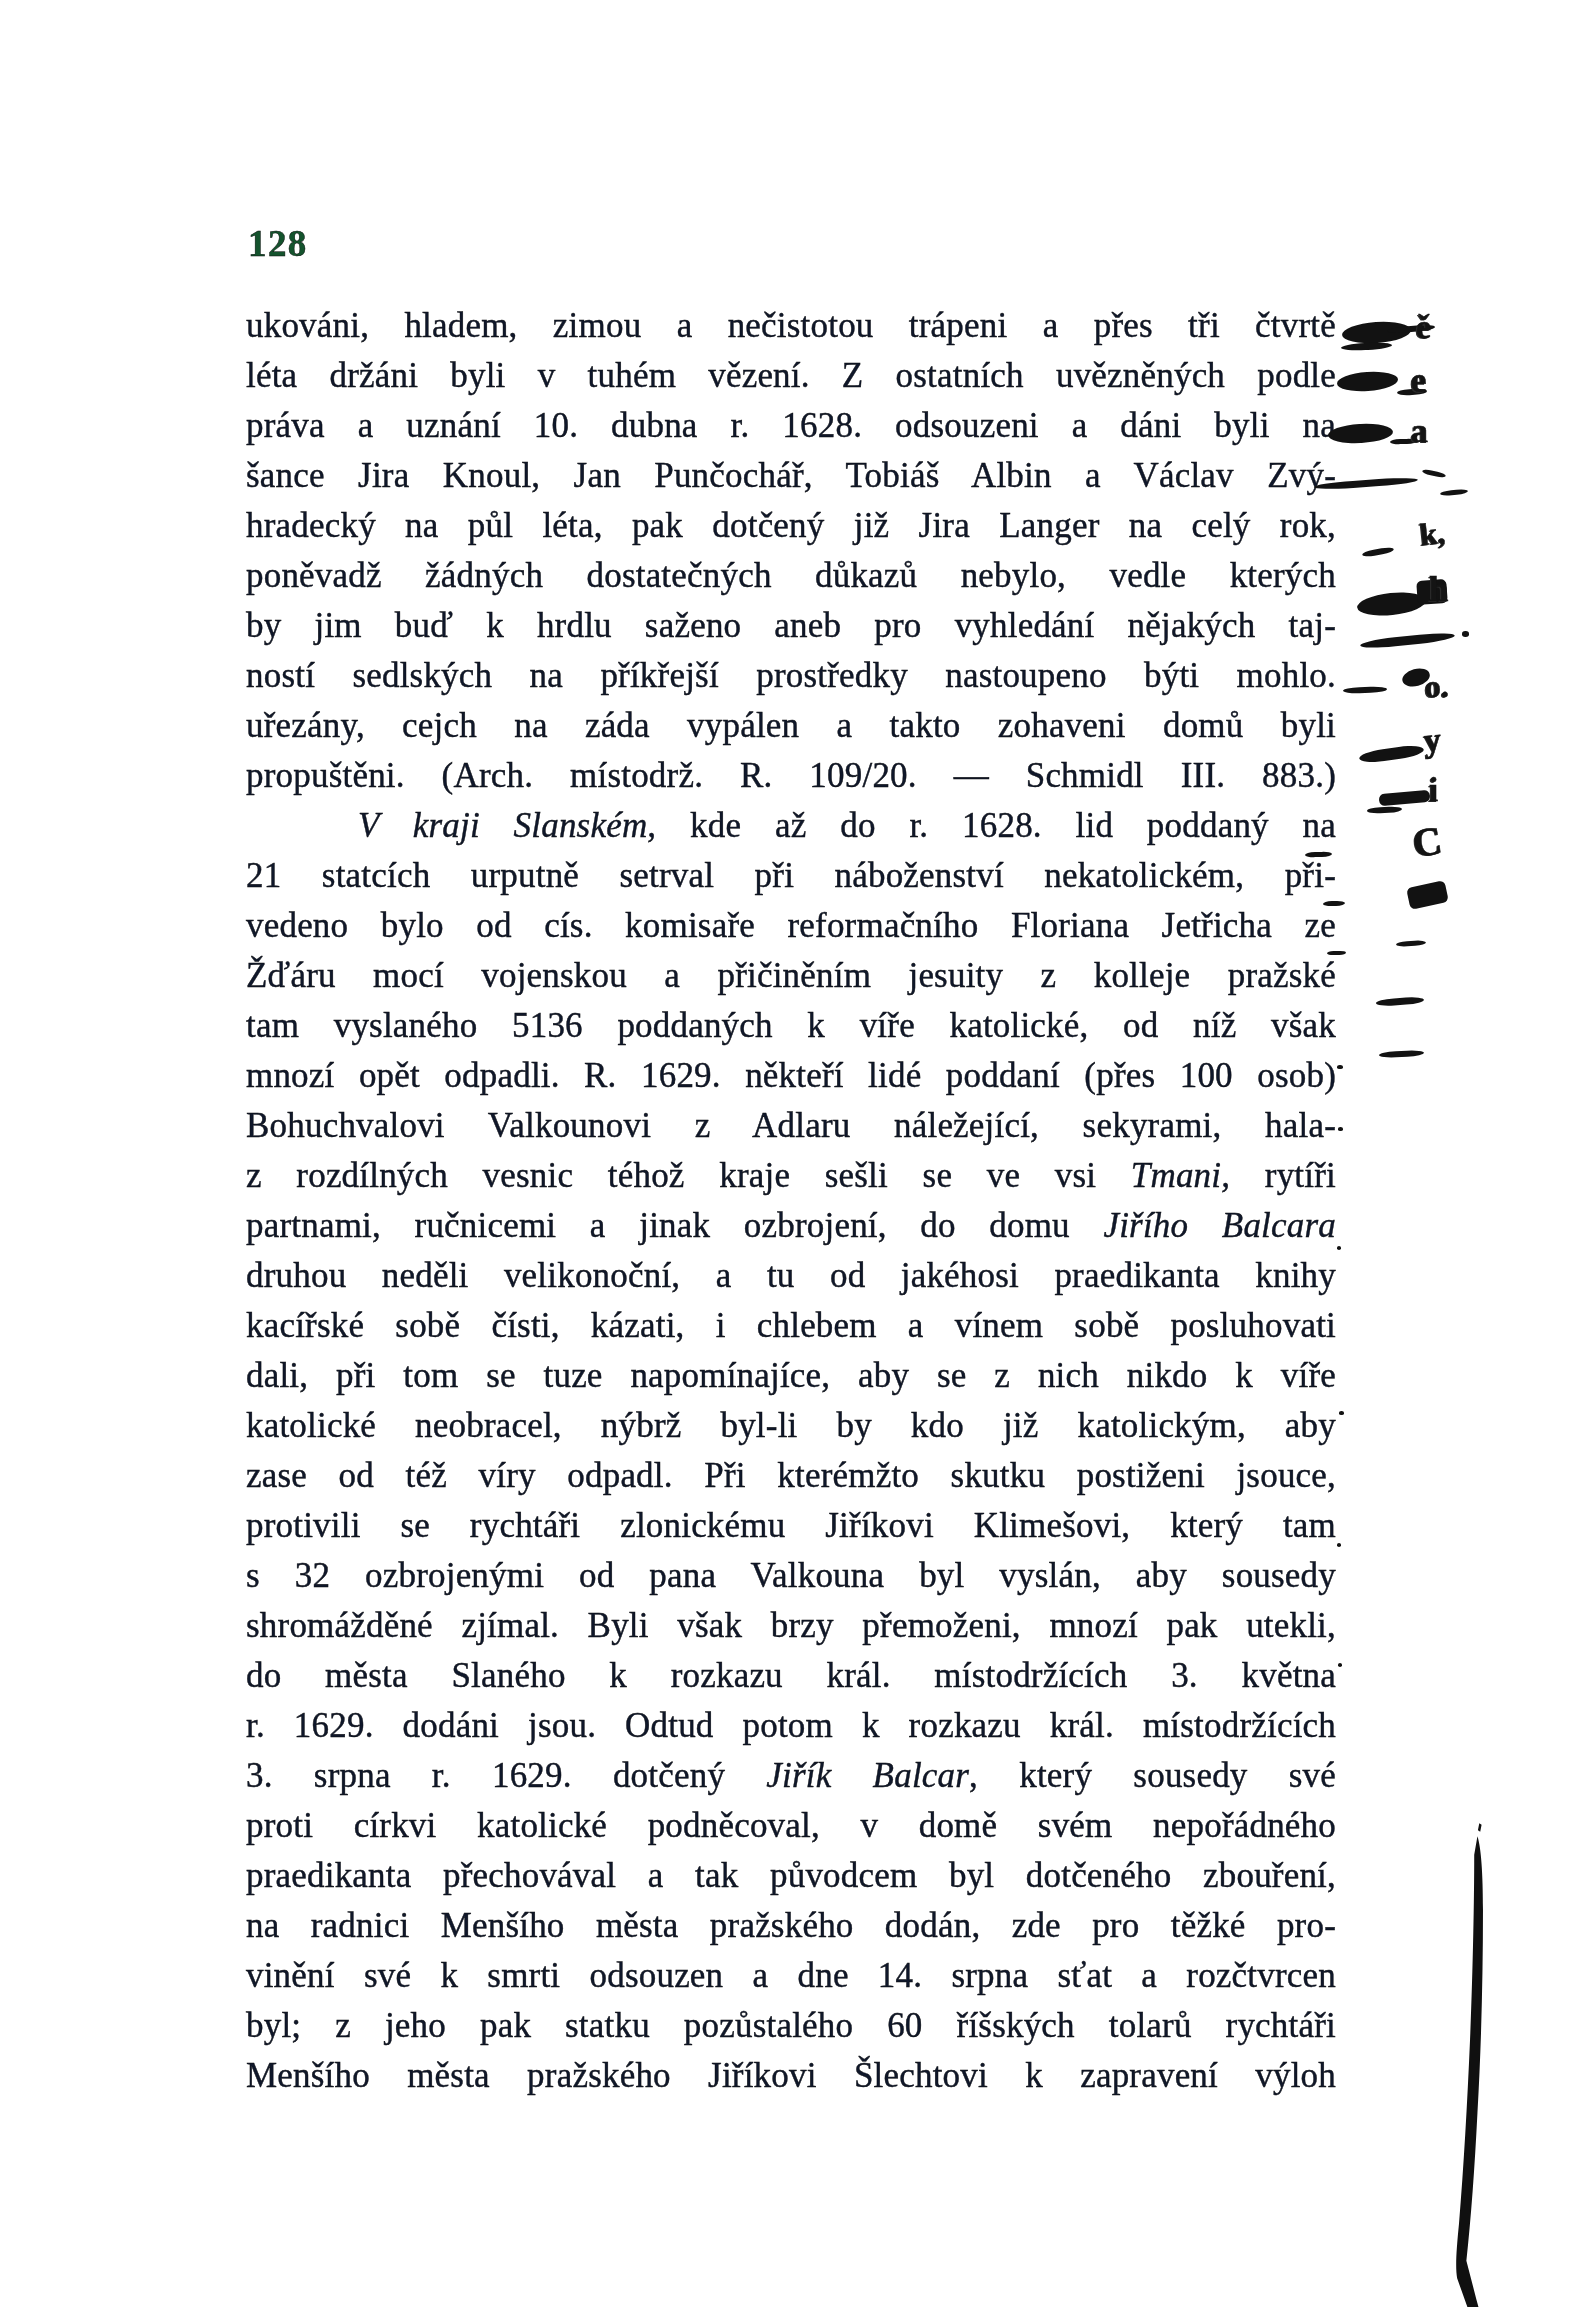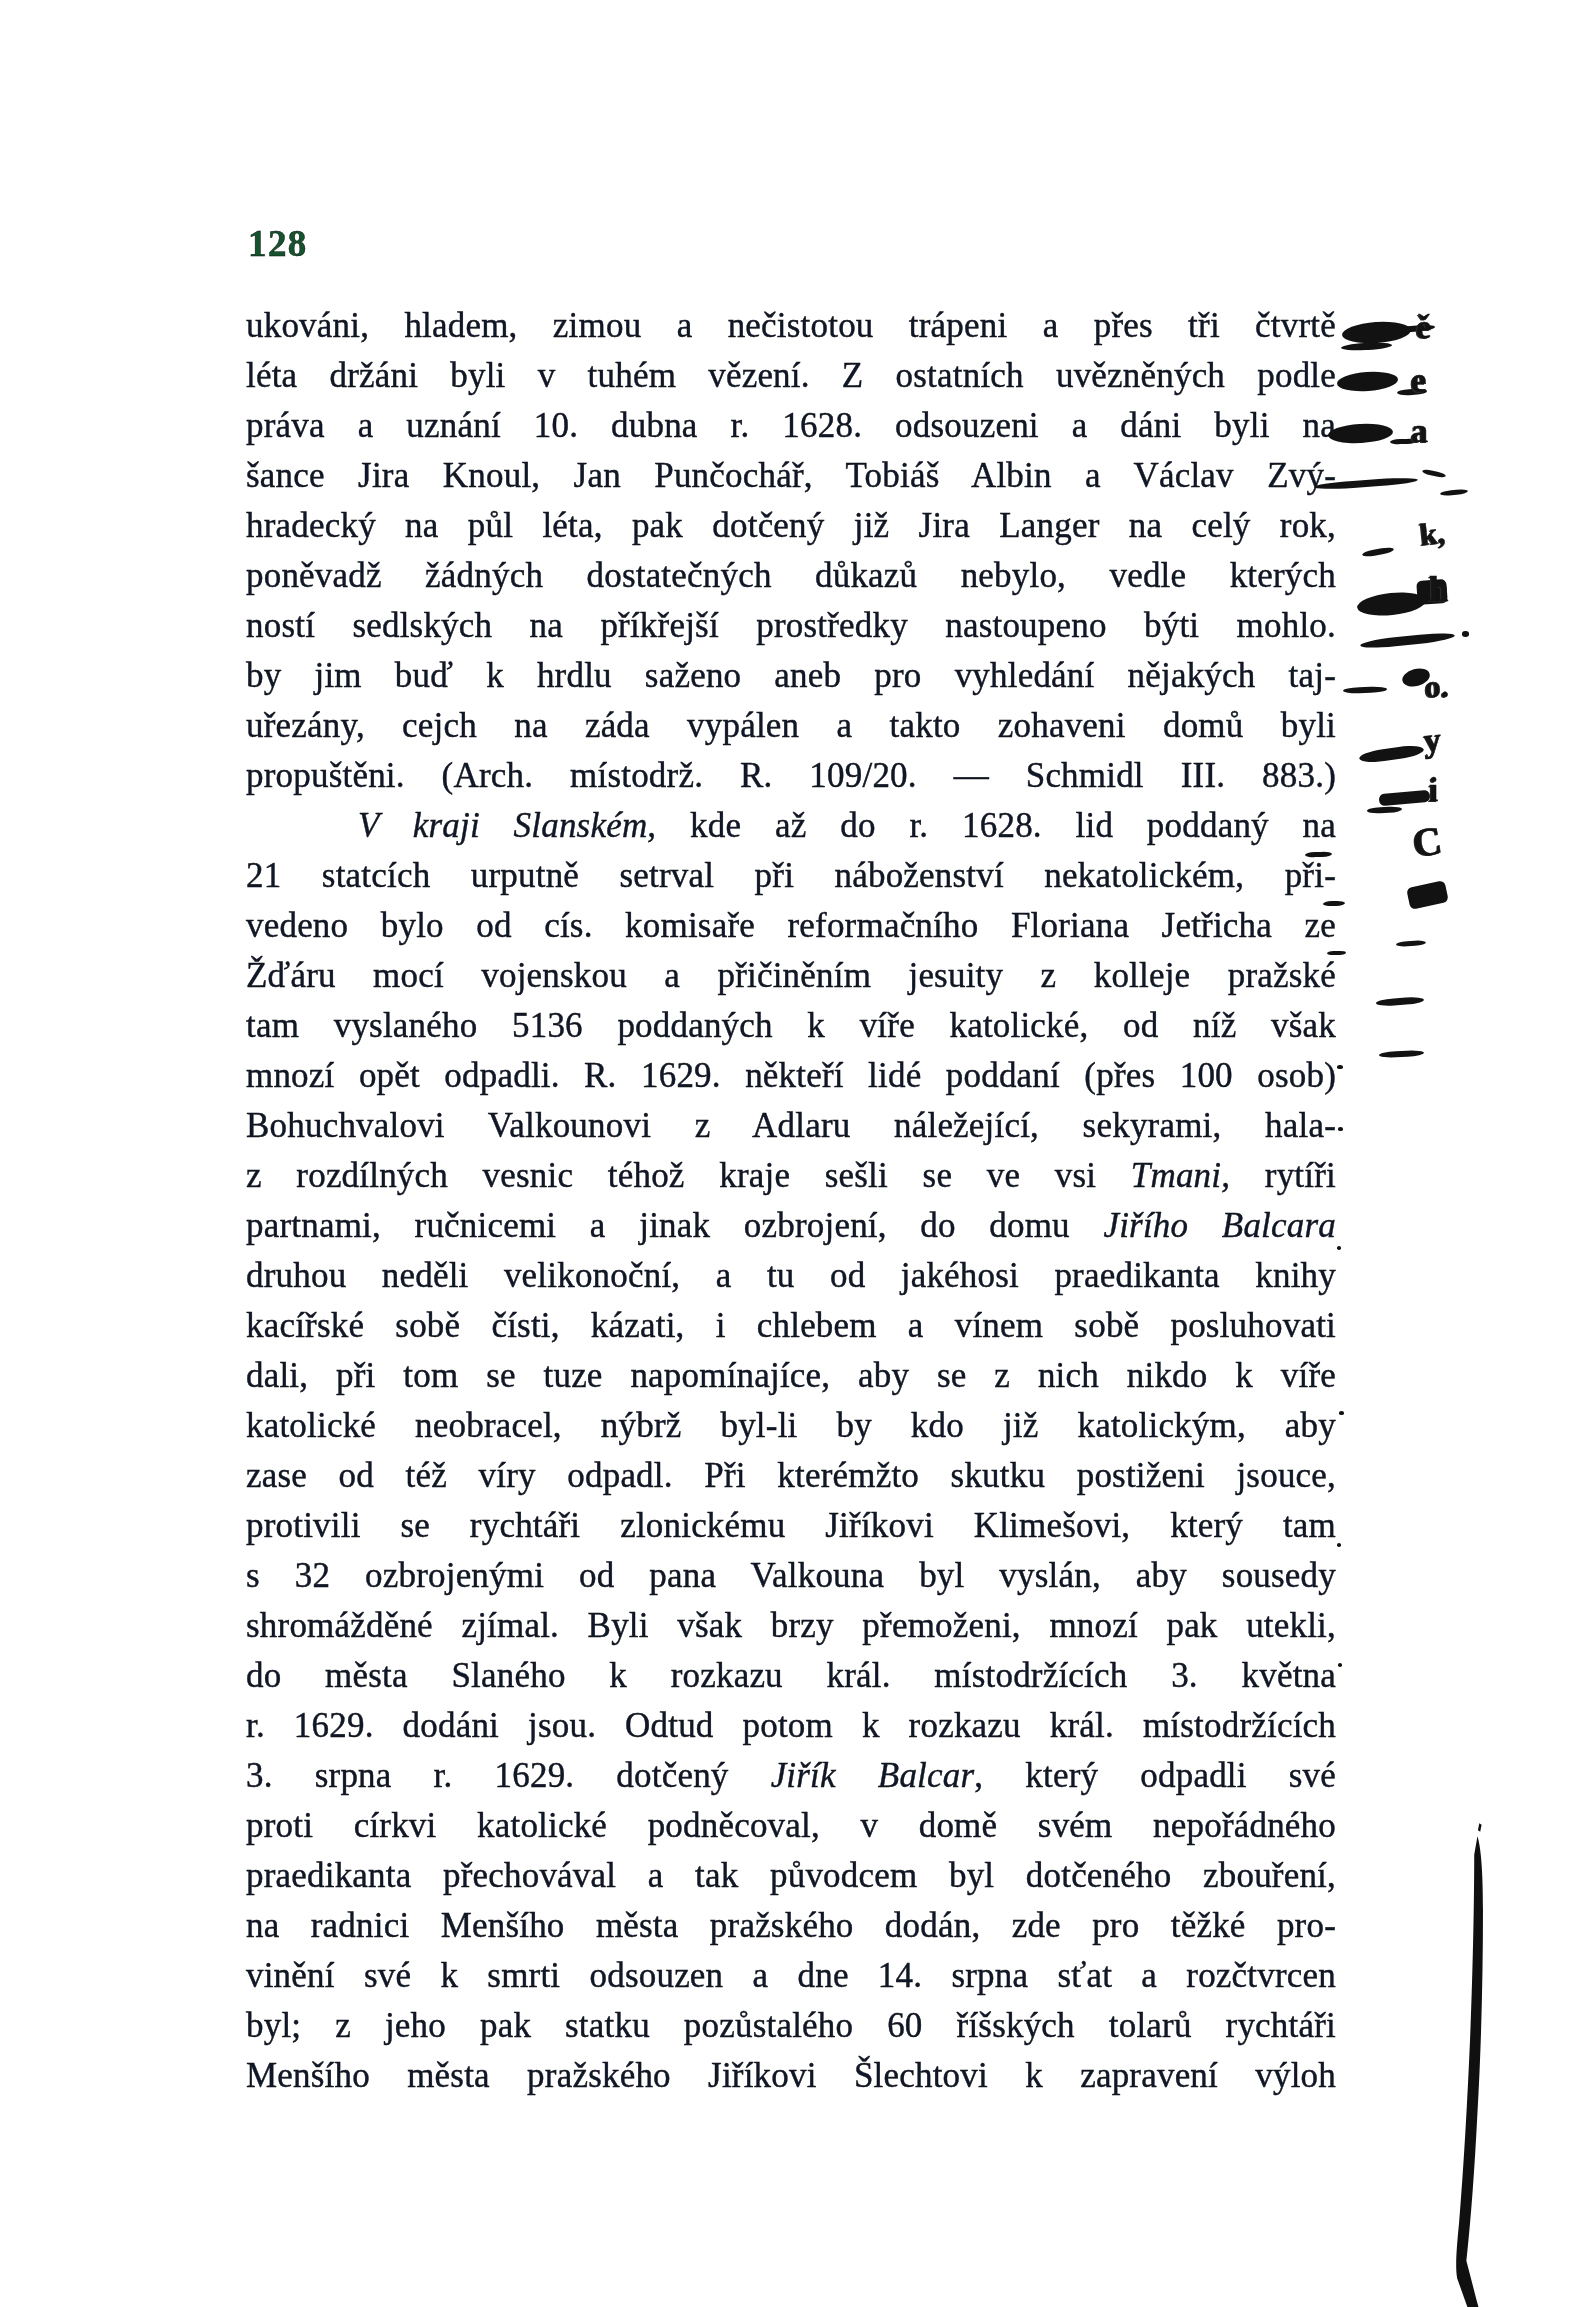--- a/index.html
+++ b/index.html
@@ -55,22 +55,22 @@
 
 <div class="page">
   <div class="page-number">128</div>
   <div class="text-block">
       <div class="line"><span>ukováni, hladem, zimou a nečistotou trápeni a přes tři čtvrtě</span></div>
       <div class="line"><span>léta držáni byli v tuhém vězení. Z ostatních uvězněných podle</span></div>
       <div class="line"><span>práva a uznání 10. dubna r. 1628. odsouzeni a dáni byli na</span></div>
       <div class="line"><span>šance Jira Knoul, Jan Punčochář, Tobiáš Albin a Václav Zvý-</span></div>
       <div class="line"><span>hradecký na půl léta, pak dotčený již Jira Langer na celý rok,</span></div>
       <div class="line"><span>poněvadž žádných dostatečných důkazů nebylo, vedle kterých</span></div>
+      <div class="line"><span>by jim buď k hrdlu saženo aneb pro vyhledání nějakých taj-</span></div>
       <div class="line"><span>ností sedlských na příkřejší prostředky nastoupeno býti mohlo.</span></div>
-      <div class="line"><span>by jim buď k hrdlu saženo aneb pro vyhledání nějakých taj-</span></div>
       <div class="line"><span>uřezány, cejch na záda vypálen a takto zohaveni domů byli</span></div>
       <div class="line"><span>propuštěni. (Arch. místodrž. R. 109/20. — Schmidl III. 883.)</span></div>
       <div class="line indent"><span class="it">V kraji Slanském,</span><span> kde až do r. 1628. lid poddaný na</span></div>
       <div class="line"><span>21 statcích urputně setrval při náboženství nekatolickém, při-</span></div>
       <div class="line"><span>vedeno bylo od cís. komisaře reformačního Floriana Jetřicha ze</span></div>
       <div class="line"><span>Žďáru mocí vojenskou a přičiněním jesuity z kolleje pražské</span></div>
       <div class="line"><span>tam vyslaného 5136 poddaných k víře katolické, od níž však</span></div>
       <div class="line"><span>mnozí opět odpadli. R. 1629. někteří lidé poddaní (přes 100 osob)</span></div>
       <div class="line"><span>Bohuchvalovi Valkounovi z Adlaru náležející, sekyrami, hala-</span></div>
       <div class="line"><span>z rozdílných vesnic téhož kraje sešli se ve vsi </span><span class="it">Tmani,</span><span> rytíři</span></div>
@@ -78,21 +78,21 @@
       <div class="line"><span>druhou neděli velikonoční, a tu od jakéhosi praedikanta knihy</span></div>
       <div class="line"><span>kacířské sobě čísti, kázati, i chlebem a vínem sobě posluhovati</span></div>
       <div class="line"><span>dali, při tom se tuze napomínajíce, aby se z nich nikdo k víře</span></div>
       <div class="line"><span>katolické neobracel, nýbrž byl-li by kdo již katolickým, aby</span></div>
       <div class="line"><span>zase od též víry odpadl. Při kterémžto skutku postiženi jsouce,</span></div>
       <div class="line"><span>protivili se rychtáři zlonickému Jiříkovi Klimešovi, který tam</span></div>
       <div class="line"><span>s 32 ozbrojenými od pana Valkouna byl vyslán, aby sousedy</span></div>
       <div class="line"><span>shromážděné zjímal. Byli však brzy přemoženi, mnozí pak utekli,</span></div>
       <div class="line"><span>do města Slaného k rozkazu král. místodržících 3. května</span></div>
       <div class="line"><span>r. 1629. dodáni jsou. Odtud potom k rozkazu král. místodržících</span></div>
-      <div class="line"><span>3. srpna r. 1629. dotčený </span><span class="it">Jiřík Balcar</span><span>, který odpadli své</span></div>
+      <div class="line"><span>3. srpna r. 1629. dotčený </span><span class="it">Jiřík Balcar</span><span>, který sousedy své</span></div>
       <div class="line"><span>proti církvi katolické podněcoval, v domě svém nepořádného</span></div>
       <div class="line"><span>praedikanta přechovával a tak původcem byl dotčeného zbouření,</span></div>
       <div class="line"><span>na radnici Menšího města pražského dodán, zde pro těžké pro-</span></div>
       <div class="line"><span>vinění své k smrti odsouzen a dne 14. srpna sťat a rozčtvrcen</span></div>
       <div class="line"><span>byl; z jeho pak statku pozůstalého 60 říšských tolarů rychtáři</span></div>
       <div class="line"><span>Menšího města pražského Jiříkovi Šlechtovi k zapravení výloh</span></div>
     </div>
   <div class="artifact-layer">
       <div class="mark lens" style="left: 1342px; top: 322px; width: 69px; height: 21px; transform: rotate(-4deg);"></div>
       <div class="mark lens" style="left: 1341px; top: 343px; width: 51px; height: 7.4px; transform: rotate(-3deg);"></div>

